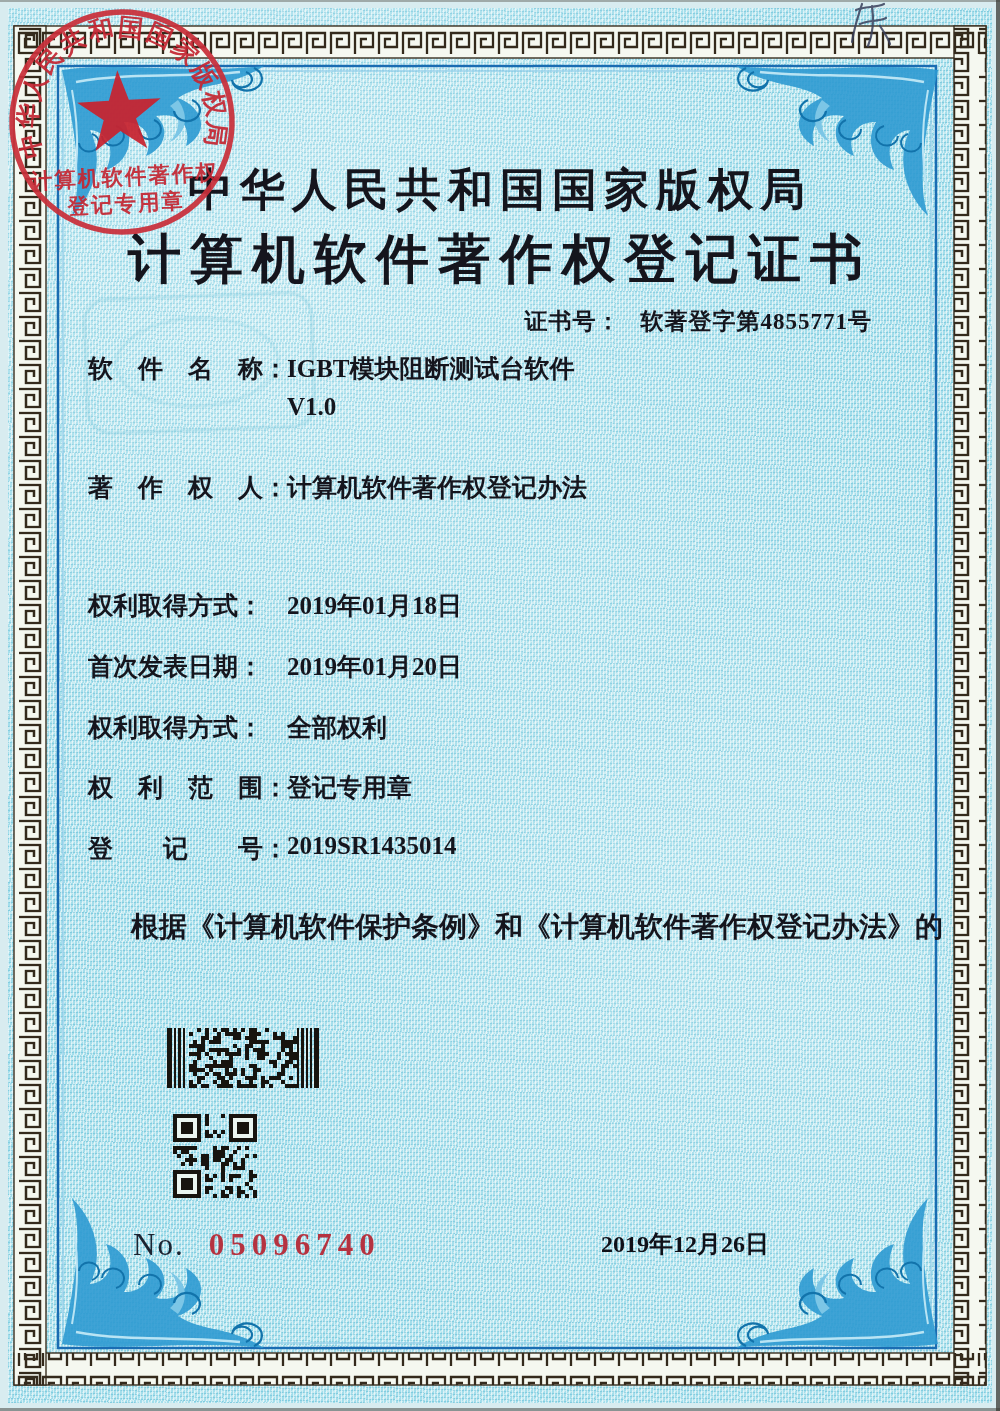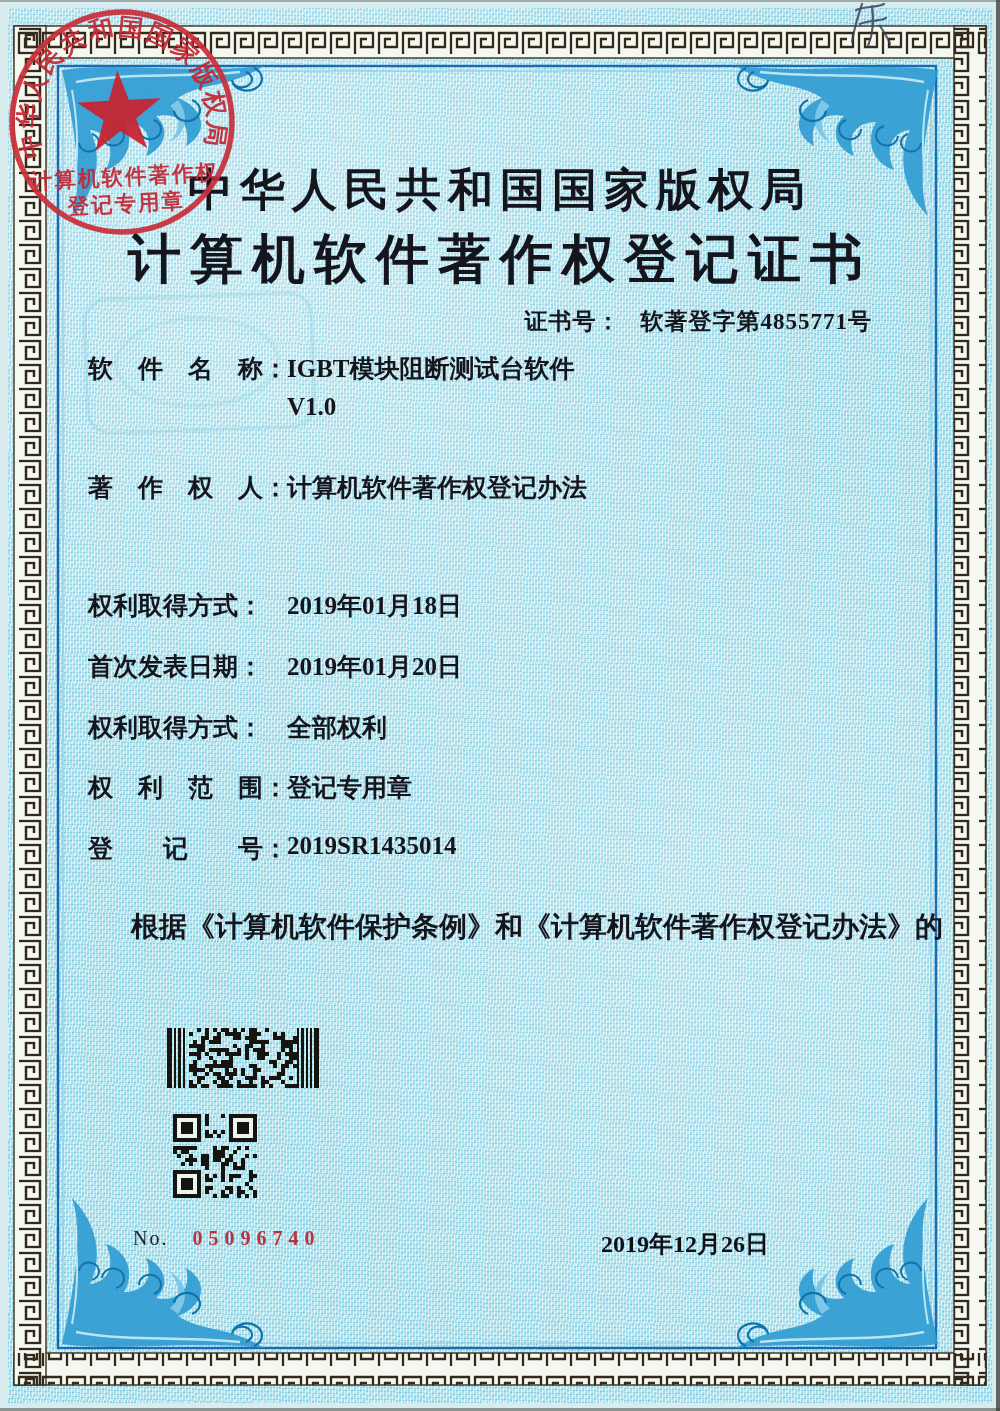--- a/index.html
+++ b/index.html
@@ -45,21 +45,21 @@
     font-size:23px;font-weight:bold;letter-spacing:1px;}
   .cert-no .val{margin-left:20px;}
   .field-row{position:absolute;left:0;width:100%;font-size:25px;font-weight:bold;color:#15151d;white-space:nowrap;}
   .field-row .lbl{position:absolute;left:88px;}
   .field-row .val{position:absolute;left:287px;}
   .r0{top:352px;} .r0b{top:393px;} .r1{top:471px;}
   .r2{top:589px;} .r3{top:650px;} .r4{top:711px;} .r5{top:771px;} .r6{top:832px;}
   .statement{position:absolute;left:60px;top:896px;width:966px;
     font-size:28px;font-weight:bold;color:#15151d;line-height:61px;}
   .statement .ln1{text-indent:71px;}
-  .serial{top:1227px;left:133px;font-size:20px;}
+  .serial{top:1227px;left:133px;font-size:31px;}
   .serial .prefix{color:#1c2330;letter-spacing:2px;}
   .serial .num{color:#b53340;letter-spacing:6px;margin-left:24px;font-weight:bold;}
   .issue-date{top:1228px;left:565px;width:240px;text-align:center;
     font-size:24px;font-weight:bold;color:#101018;}
   svg.code{position:absolute;}
   #barcode-svg{left:167px;top:1028px;}
   #qr-svg{left:173px;top:1114px;}
   #seal-svg{left:566px;top:1013px;opacity:.93;}
 </style>
 </head>

